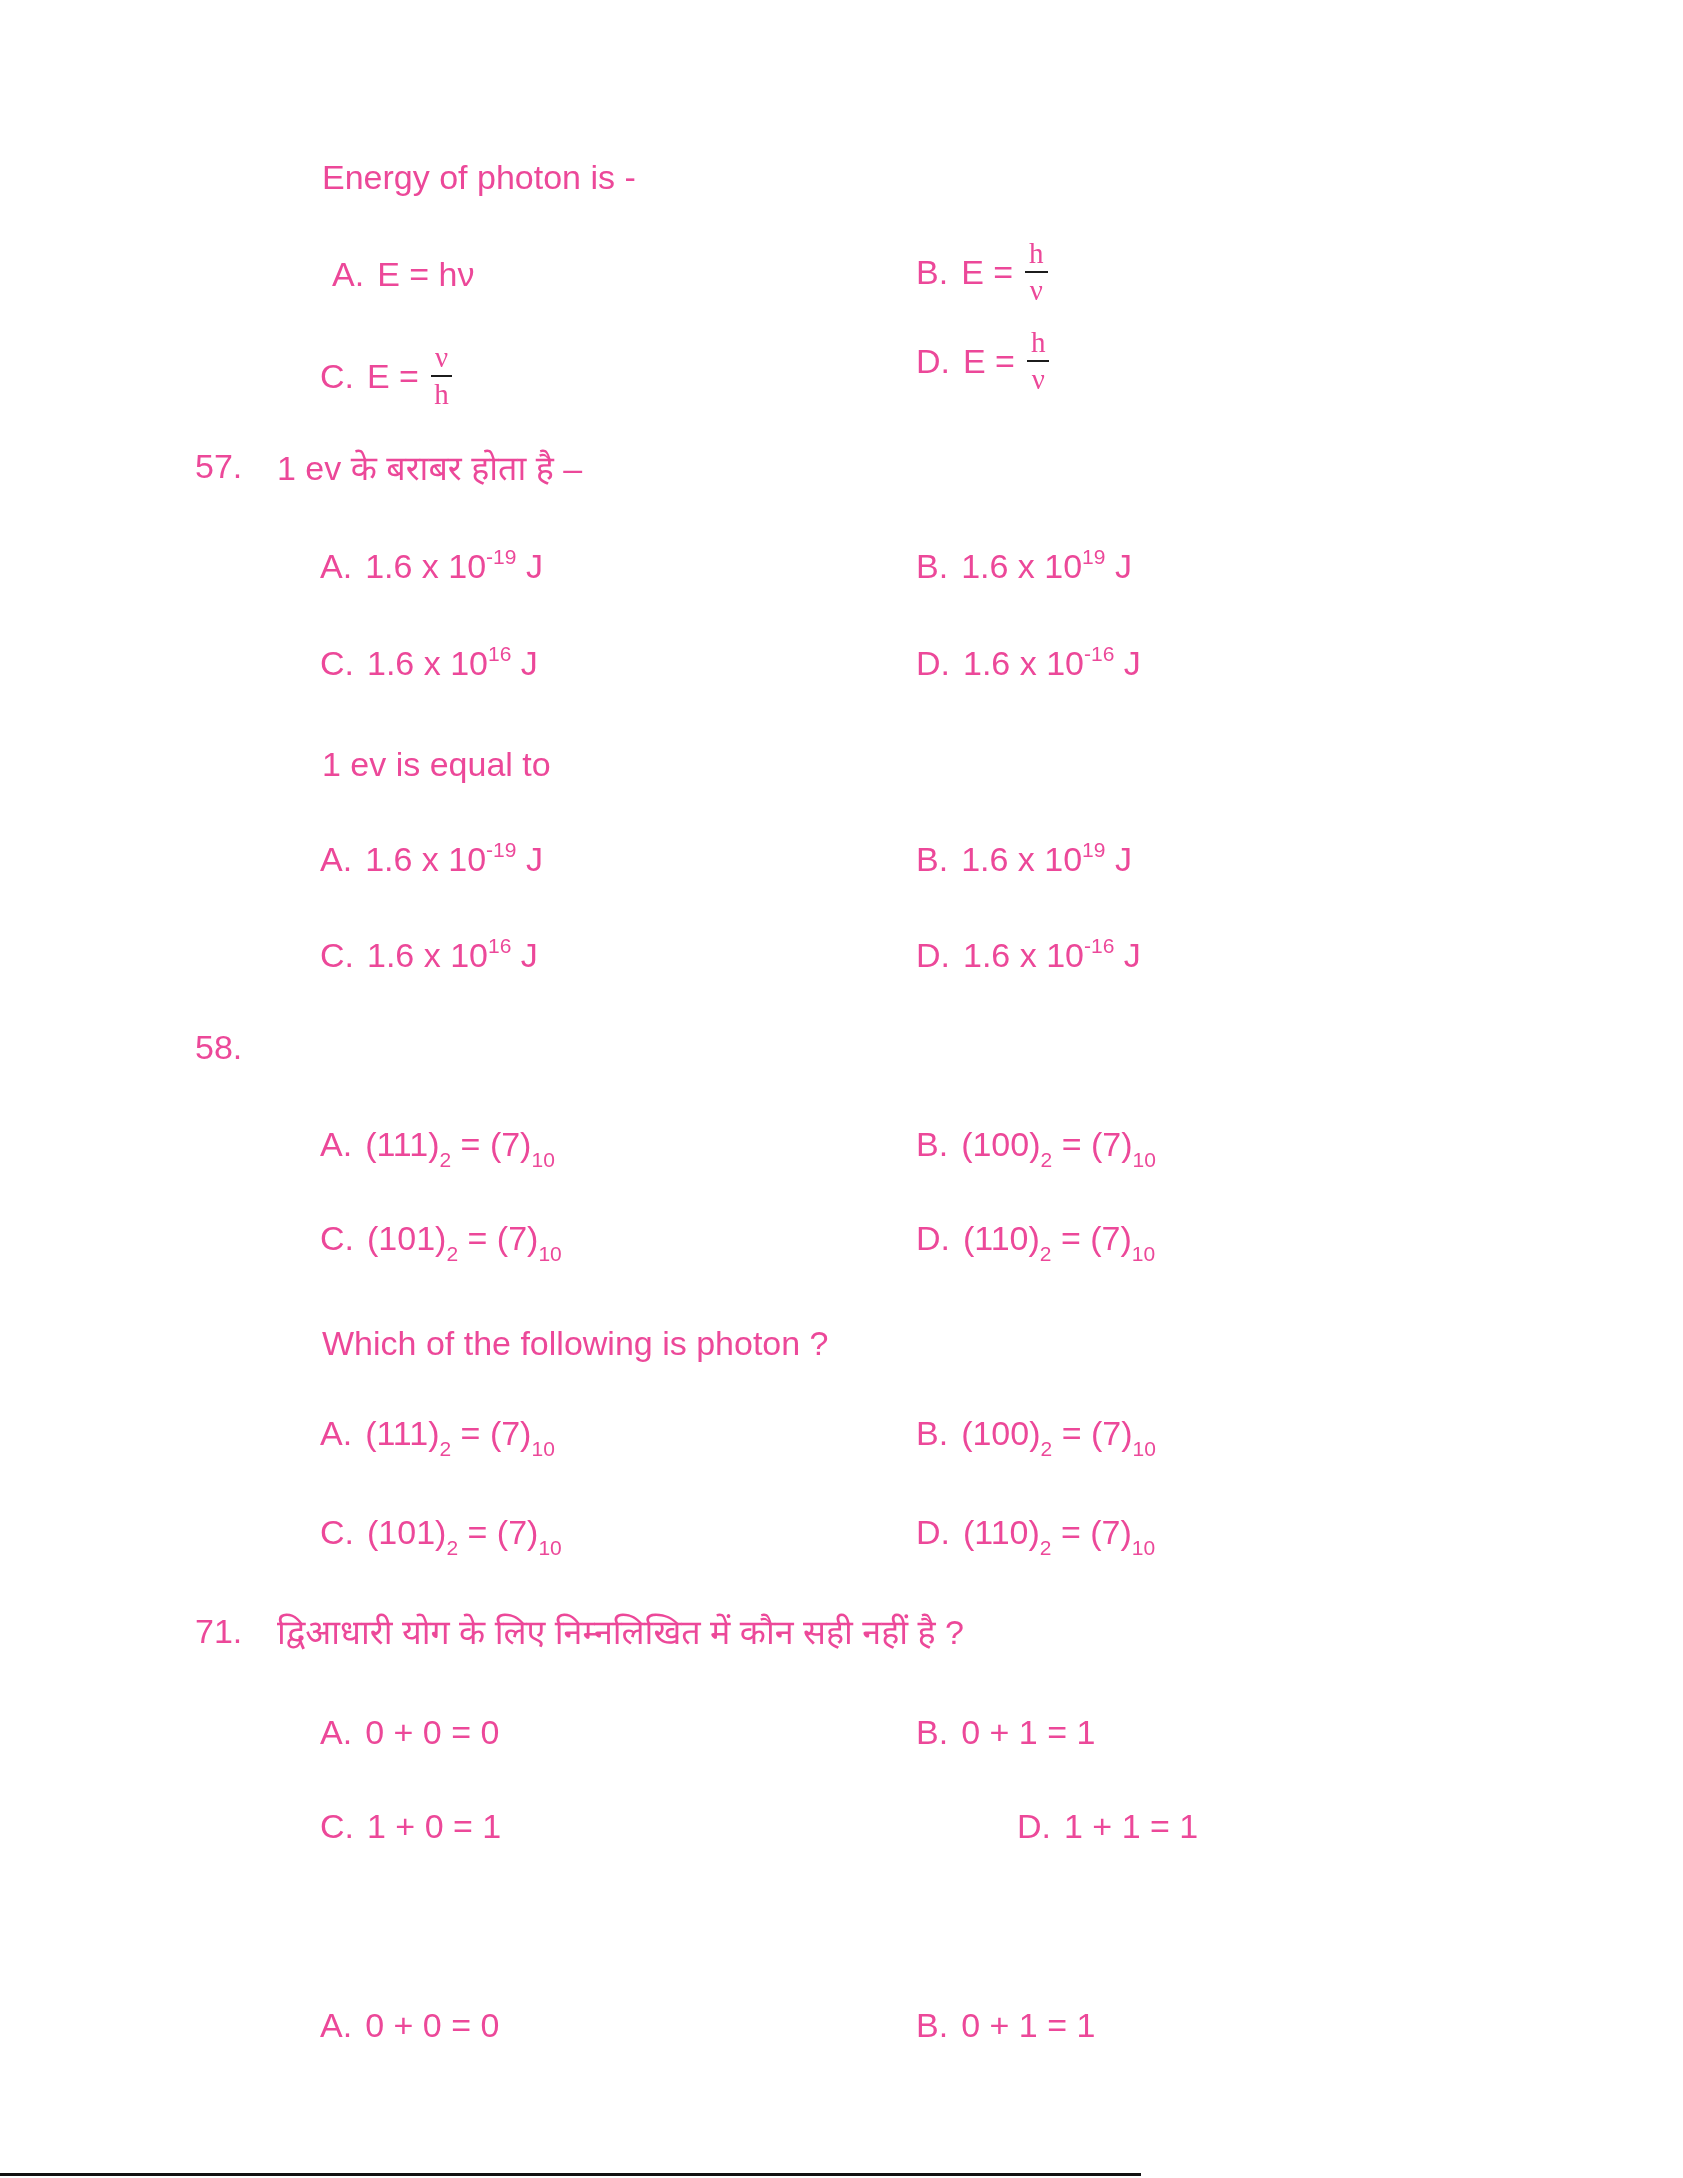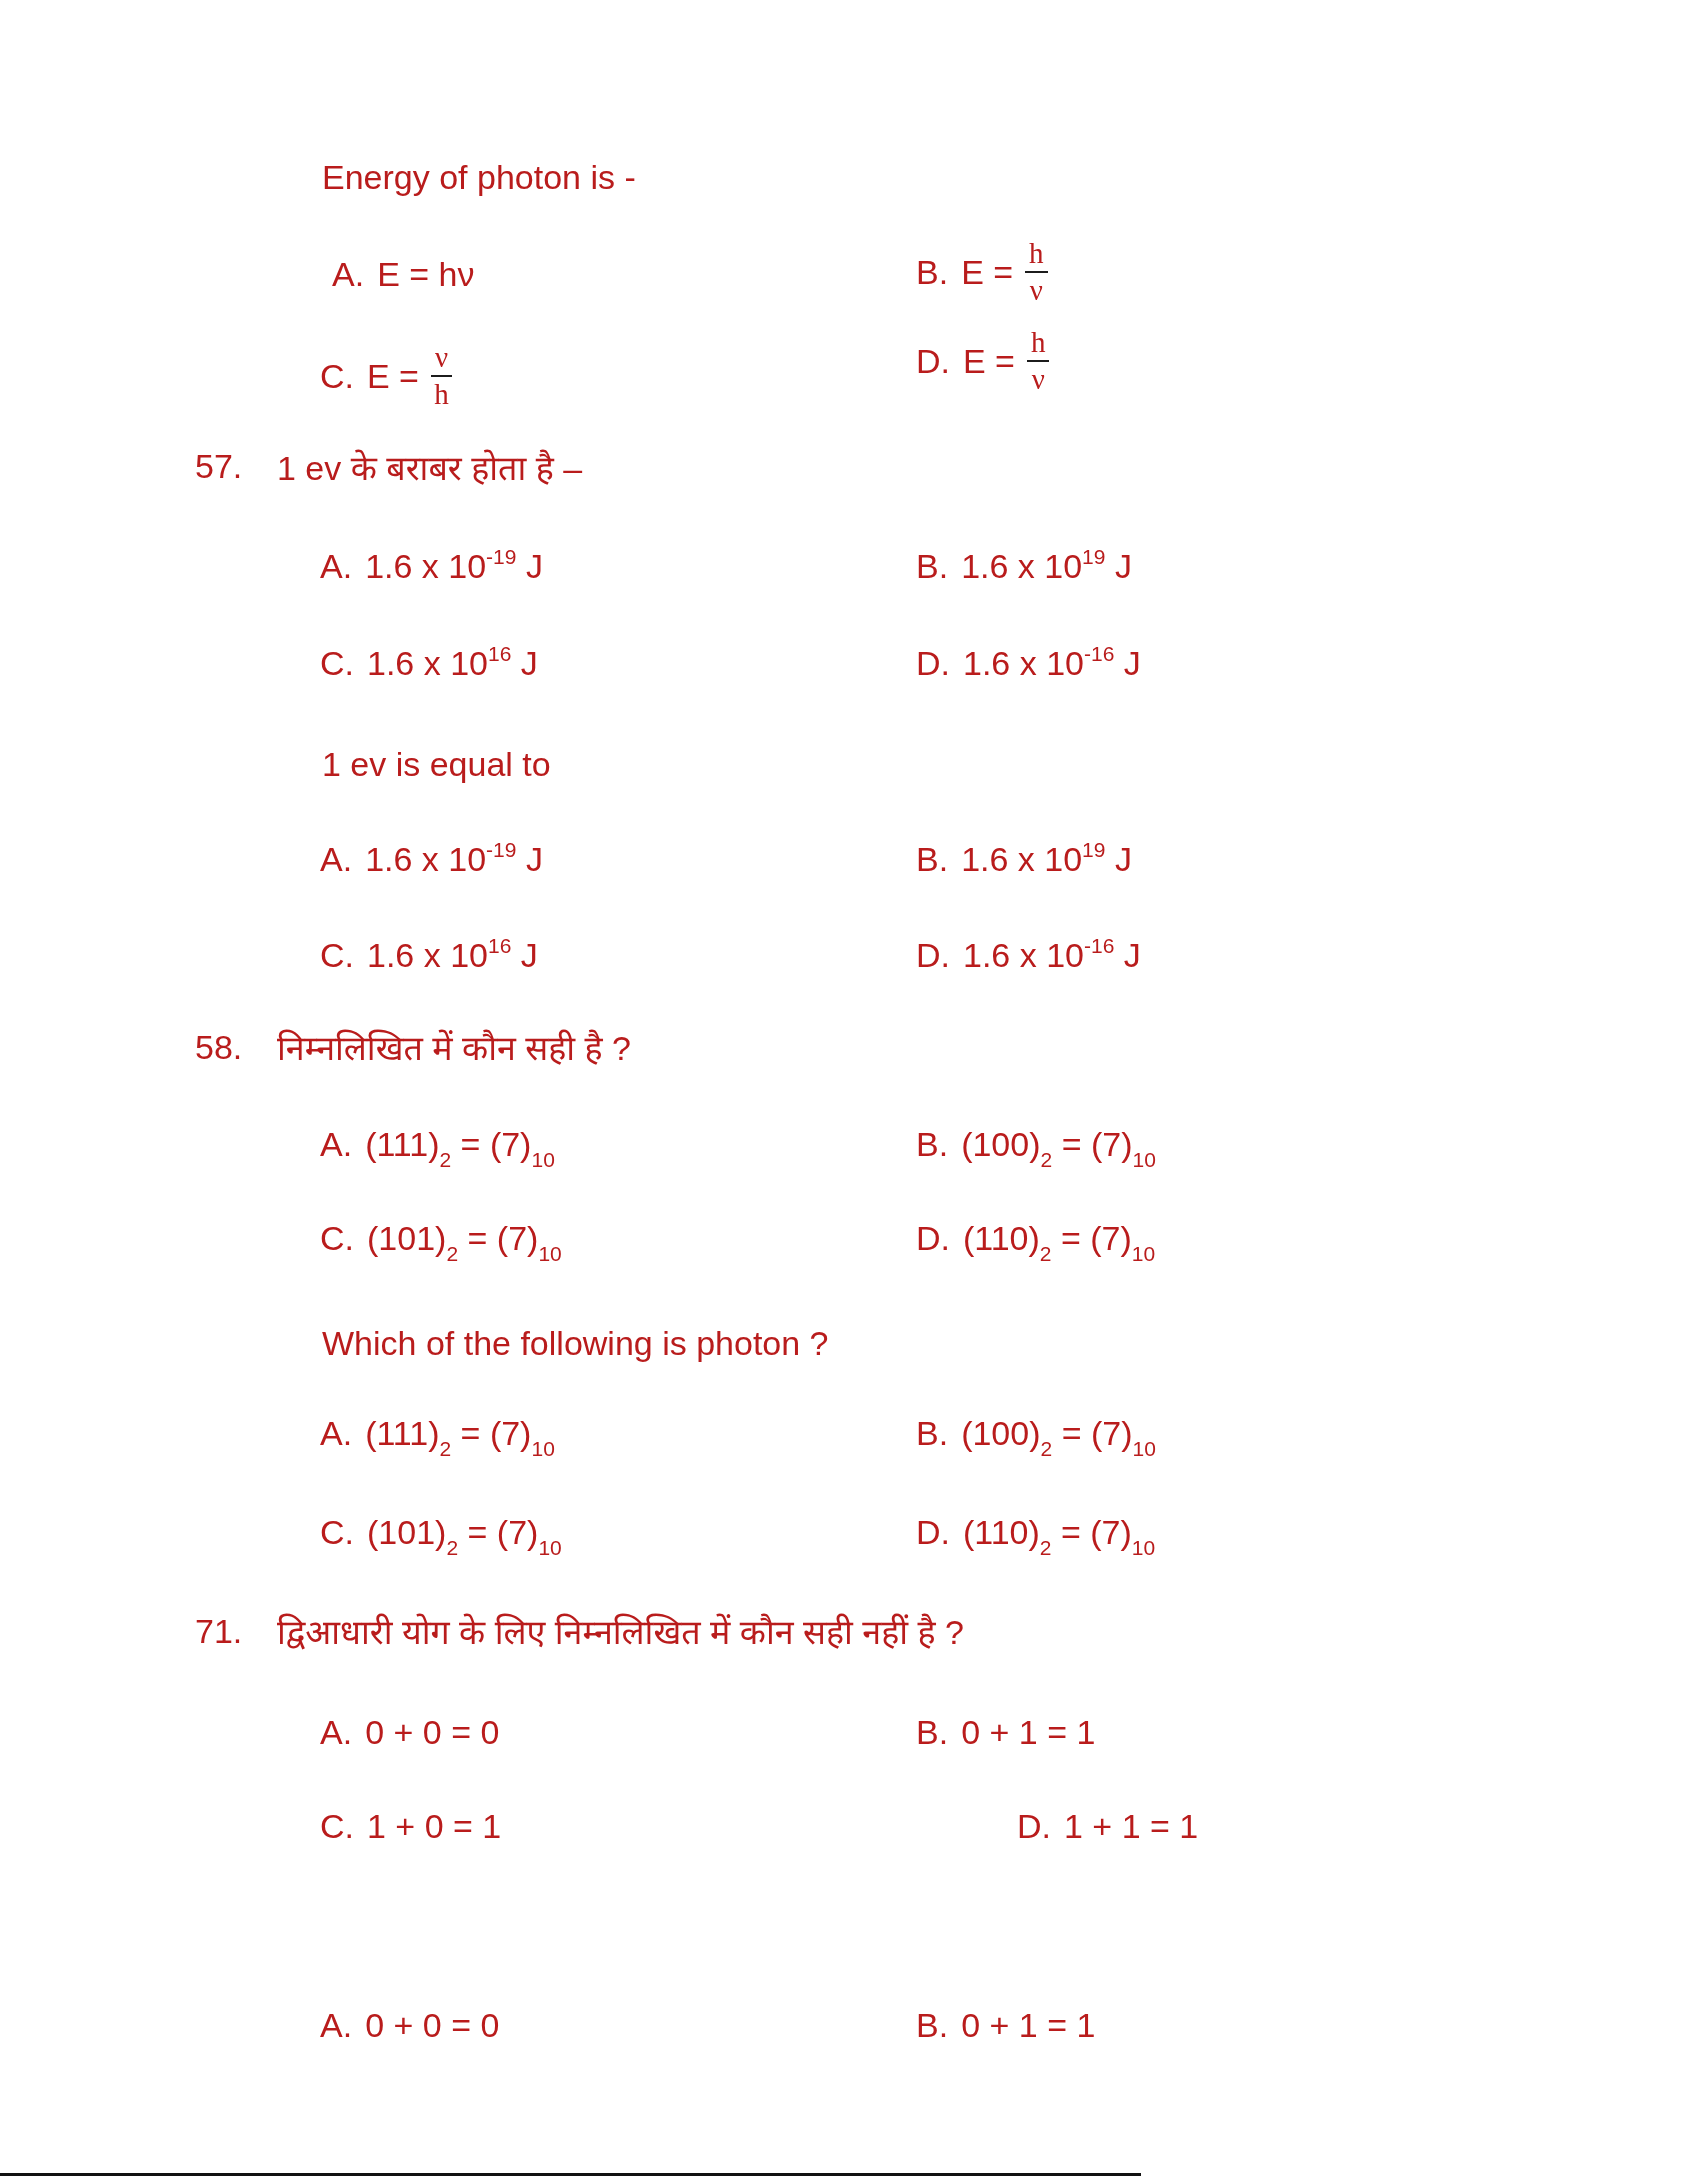--- a/index.html
+++ b/index.html
@@ -2,21 +2,21 @@
 <html><head>
 <meta charset="utf-8">
 <style>
   html,body{margin:0;padding:0;background:#ffffff;}
   .page{
     position:relative;
     width:1683px;height:2178px;
     background:#ffffff;
     font-family:"Liberation Sans","DejaVu Sans",sans-serif;
     font-size:34px;
-    color:#b91c1c;
+    color:#ec4899;
     overflow:hidden;
   }
   .t{position:absolute;white-space:nowrap;}
   .opt .lbl{margin-right:13px;}
   sup.e{font-size:21px;position:relative;top:-14px;vertical-align:baseline;}
   sub.s{font-size:21px;position:relative;top:11px;vertical-align:baseline;}
   .opt-frac{display:flex;align-items:center;}
   .fr{
     display:inline-flex;flex-direction:column;align-items:center;
     font-family:"Liberation Serif","DejaVu Serif",serif;
@@ -89,21 +89,20 @@
     <span class="lbl">B.</span><span>1.6 x 10</span><sup class="e">19</sup><span> J</span>
   </div>
   <div class="t opt" style="left:320px;top:936px">
     <span class="lbl">C.</span><span>1.6 x 10</span><sup class="e">16</sup><span> J</span>
   </div>
   <div class="t opt" style="left:916px;top:936px">
     <span class="lbl">D.</span><span>1.6 x 10</span><sup class="e">-16</sup><span> J</span>
   </div>
 
   <div class="t" style="left:195px;top:1028px">58.</div>
-  <div class="t" style="left:277px;top:1024px">निम्नलिखित में कौन सही है ?</div>
 
   <div class="t opt" style="left:320px;top:1125px">
     <span class="lbl">A.</span><span>(111)</span><sub class="s">2</sub><span> = (7)</span><sub class="s">10</sub>
   </div>
   <div class="t opt" style="left:916px;top:1125px">
     <span class="lbl">B.</span><span>(100)</span><sub class="s">2</sub><span> = (7)</span><sub class="s">10</sub>
   </div>
   <div class="t opt" style="left:320px;top:1219px">
     <span class="lbl">C.</span><span>(101)</span><sub class="s">2</sub><span> = (7)</span><sub class="s">10</sub>
   </div>

